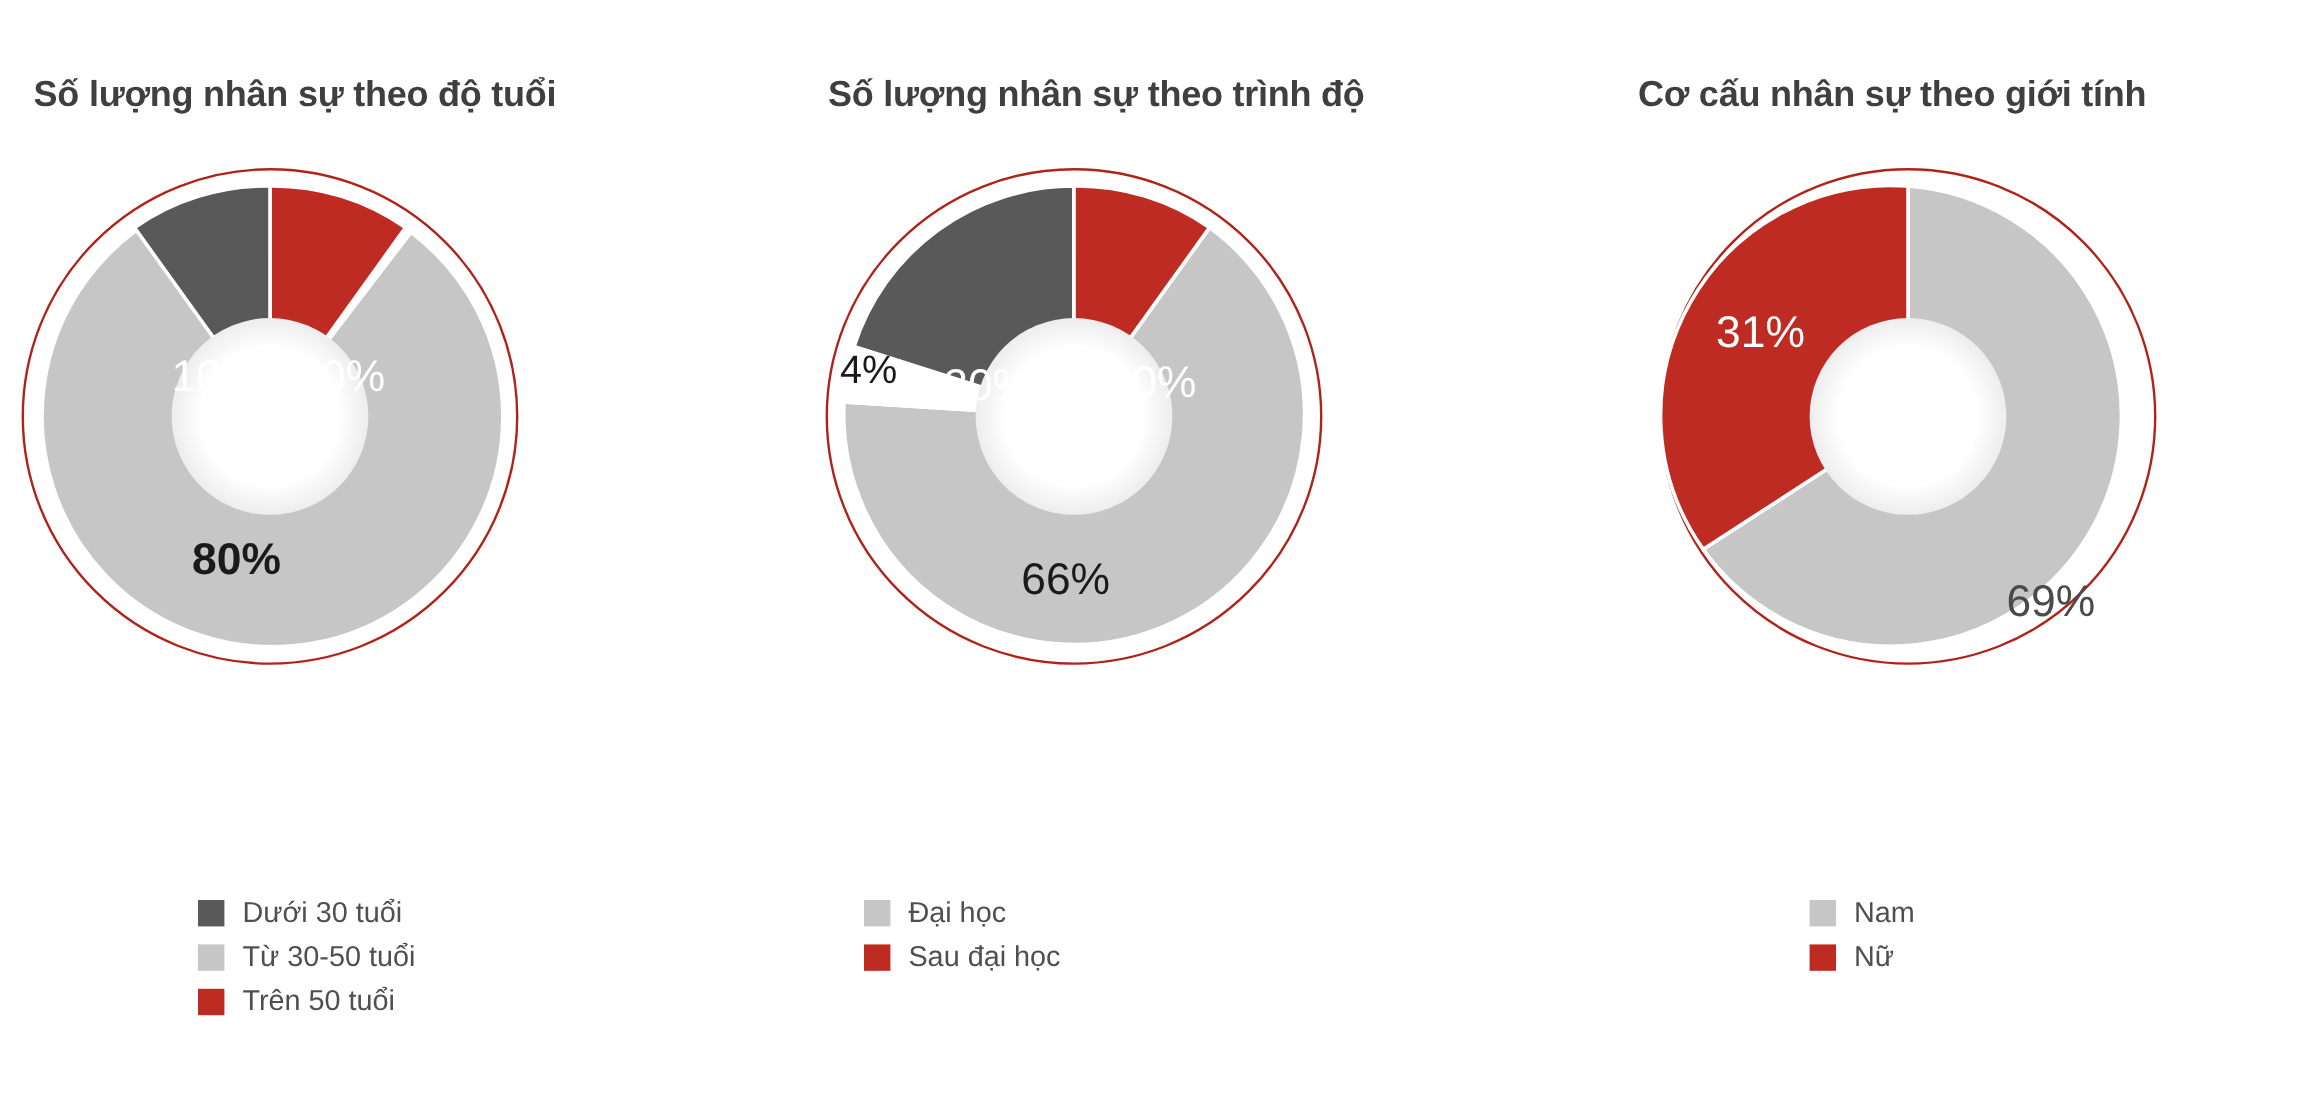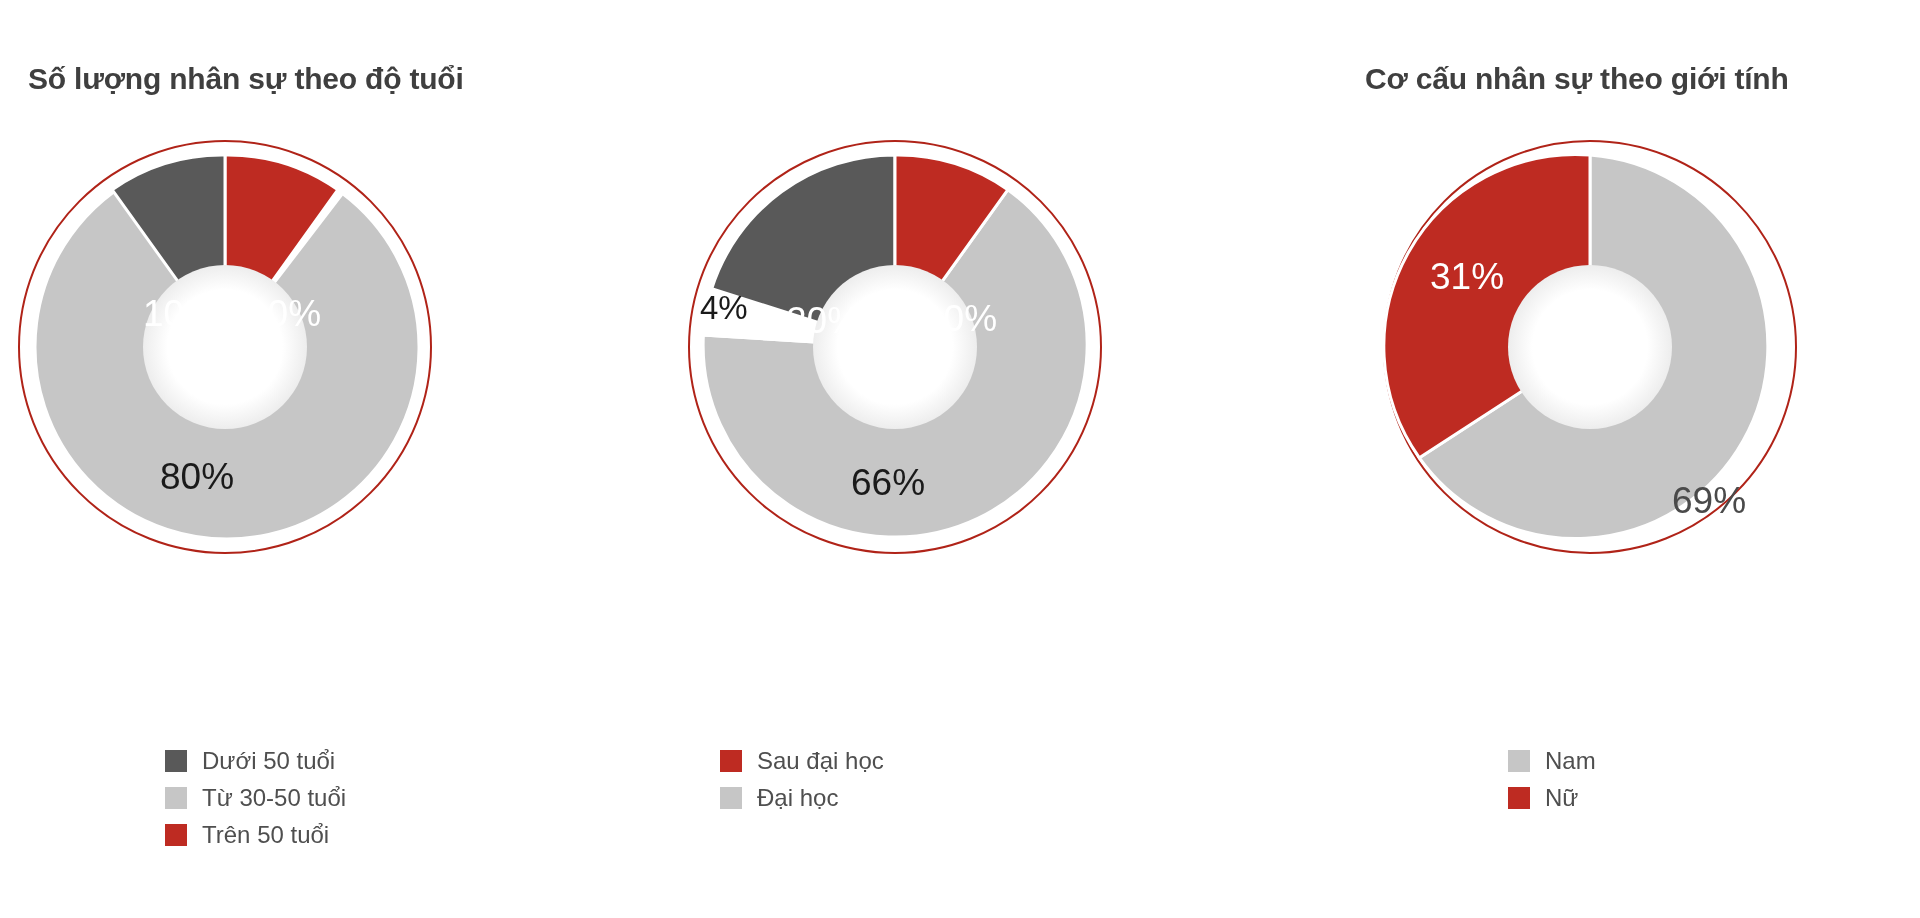--- a/index.html
+++ b/index.html
@@ -118,41 +118,42 @@
 
         <path d="M 210 210 L 327.5 56.6 A 192 192 0 1 1 210 18 Z" fill="#C6C6C6" stroke="#ffffff" stroke-width="3"></path>
 
         <path d="M 210 210 L 210 18 A 192 192 0 0 1 322.9 52.7 Z" fill="#BE2B22" stroke="#ffffff" stroke-width="3"></path>
 
         <path d="M 210 210 L 97.1 52.7 A 192 192 0 0 1 210 18 Z" fill="#595959" stroke="#ffffff" stroke-width="3"></path>
         <circle cx="210" cy="210" r="82" fill="url(#holeGrad1)"></circle>
       </svg>
 
       <div class="pct pct-light" style="left:232px; top:156px;">10%</div>
-      <div class="pct pct-dark" style="left:145px; top:319px;">80%</div>
+      <div class="pct pct-dark" style="left:145px; top:308px;font-weight:bold;">80%</div>
       <div class="pct pct-light" style="left:128px; top:156px;">10%</div>
     </div>
 
     <div class="legend">
       <div class="legend-row">
         <span class="swatch" style="background:#595959"></span>
-        <span class="legend-label">Dưới 50 tuổi</span>
+        <span class="legend-label">Dưới 30 tuổi</span>
       </div>
       <div class="legend-row">
         <span class="swatch" style="background:#C6C6C6"></span>
         <span class="legend-label">Từ 30-50 tuổi</span>
       </div>
       <div class="legend-row">
         <span class="swatch" style="background:#BE2B22"></span>
         <span class="legend-label">Trên 50 tuổi</span>
       </div>
     </div>
   </div>
 
   <div class="panel panel-2">
+    <div class="chart-title">Số lượng nhân sự theo trình độ</div>
 
     <div class="donut-wrap">
       <svg class="donut-svg" viewBox="0 0 420 420">
         <defs>
           <radialGradient id="holeGrad2" cx="50%" cy="50%" r="50%">
             <stop offset="70%" stop-color="#ffffff"></stop>
             <stop offset="100%" stop-color="#ededed"></stop>
           </radialGradient>
         </defs>
         <circle cx="210" cy="210" r="206" fill="none" stroke="#B02318" stroke-width="2"></circle>
@@ -168,26 +169,26 @@
       </svg>
 
       <div class="pct pct-light" style="left:238px; top:161px;">10%</div>
       <div class="pct pct-dark" style="left:166px; top:325px;text-align:center;">66%</div>
       <div class="pct pct-dark" style="left:15px; top:152px; font-size:33px;">4%</div>
       <div class="pct pct-light" style="left:101px; top:163px;">20%</div>
     </div>
 
     <div class="legend">
       <div class="legend-row">
+        <span class="swatch" style="background:#C6C6C6"></span>
+        <span class="legend-label">Đại học</span>
+      </div>
+      <div class="legend-row">
         <span class="swatch" style="background:#BE2B22"></span>
         <span class="legend-label">Sau đại học</span>
-      </div>
-      <div class="legend-row">
-        <span class="swatch" style="background:#C6C6C6"></span>
-        <span class="legend-label">Đại học</span>
       </div>
     </div>
   </div>
 
   <div class="panel panel-3">
     <div class="chart-title">Cơ cấu nhân sự theo giới tính</div>
 
     <div class="donut-wrap">
       <svg class="donut-svg" viewBox="0 0 420 420">
         <defs>

